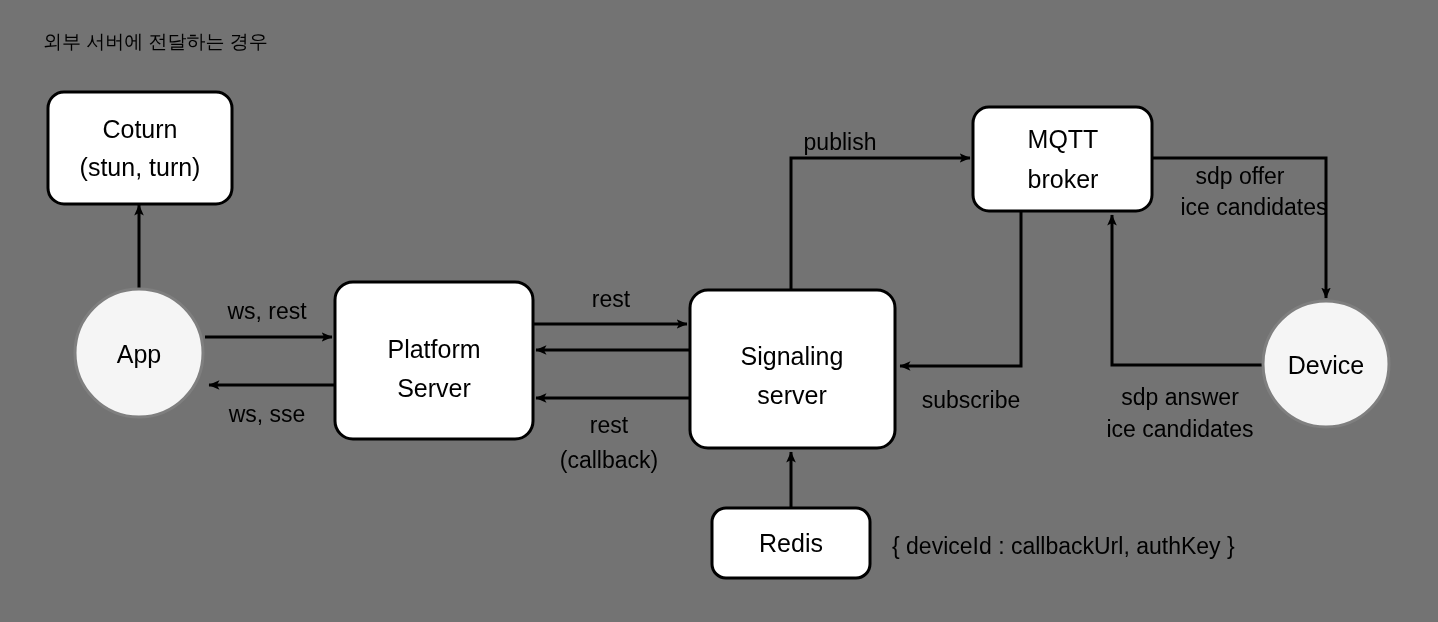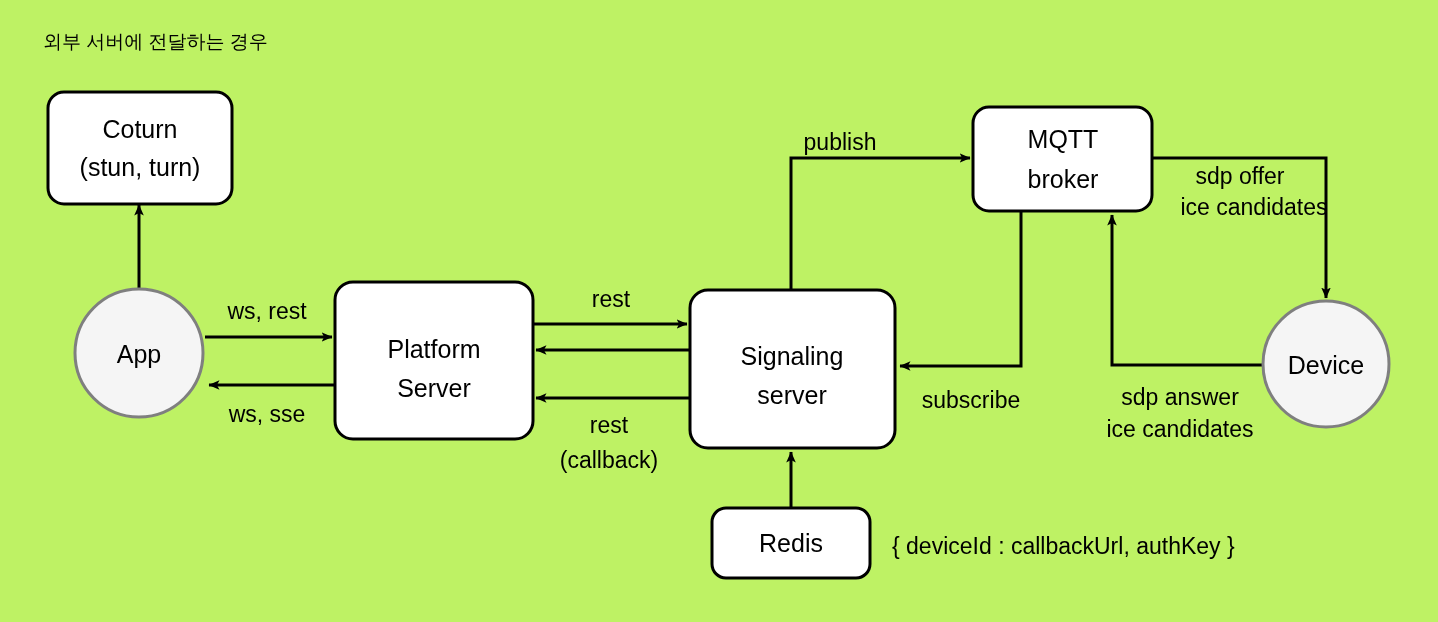--- a/index.html
+++ b/index.html
@@ -8,21 +8,21 @@
     background: #ffffff;
   }
   body {
     font-family: "Liberation Sans", sans-serif;
     -webkit-font-smoothing: antialiased;
   }
   #canvas {
     position: relative;
     width: 1438px;
     height: 622px;
-    background: #bef264;
+    background: #737373;
     overflow: hidden;
     text-decoration: underline;
   }
   #diagram-svg {
     position: absolute;
     left: 0;
     top: 0;
     width: 1438px;
     height: 622px;
   }

